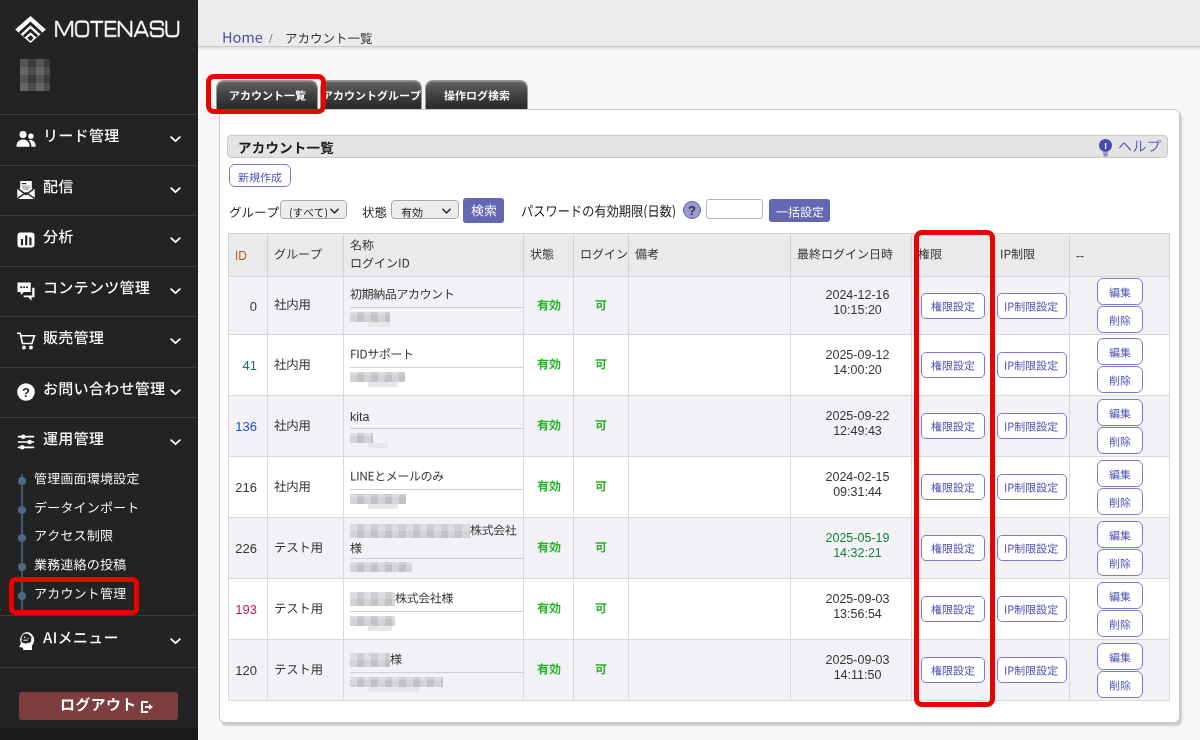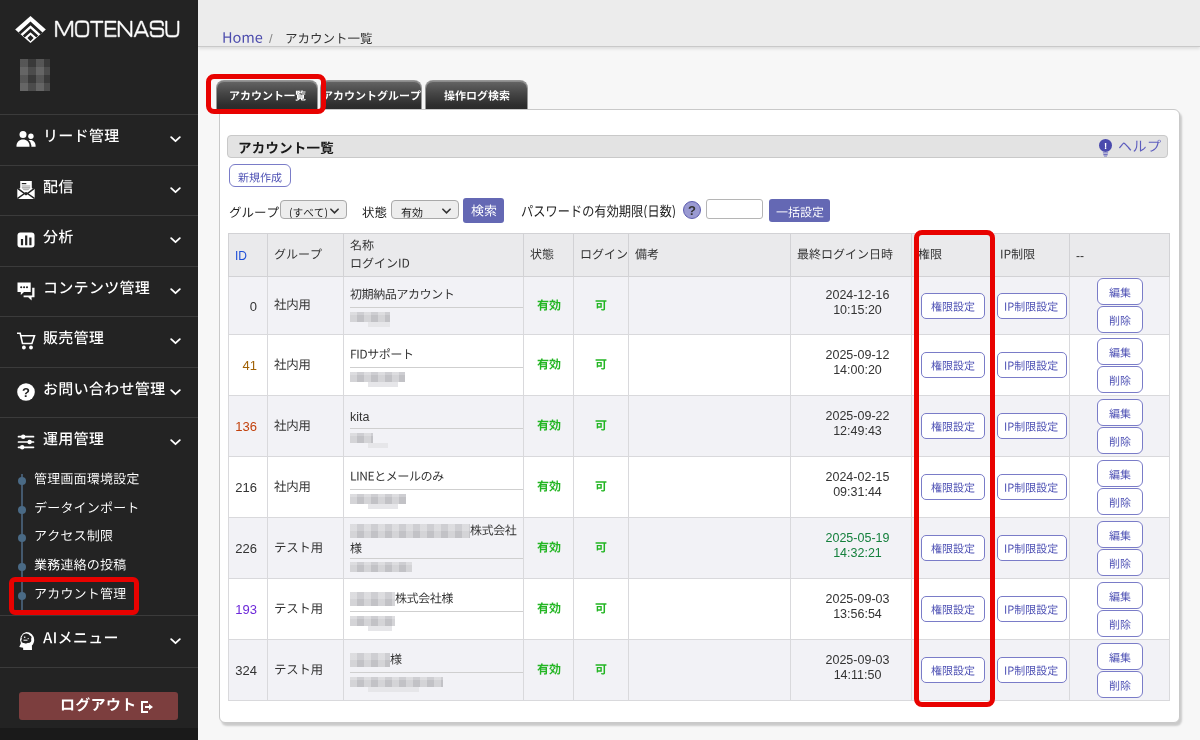--- a/index.html
+++ b/index.html
@@ -567,21 +567,21 @@
           <col style="width:50px">
           <col style="width:55px">
           <col style="width:162px">
           <col style="width:121px">
           <col style="width:82px">
           <col style="width:76px">
           <col style="width:100px">
         </colgroup>
         <tbody>
           <tr class="hd">
-            <th><span style="font:12px 'Liberation Sans';color:#1d4ed8">ID</span></th>
+            <th><span style="font:12px 'Liberation Sans';color:#a16207">ID</span></th>
             <th><svg class="t" style="width:48.0px;height:12px" viewBox="0 -880 4000 1000" fill="#333">
                 <use href="#r30b0"></use>
                 <use href="#r30eb" x="1000"></use>
                 <use href="#r30fc" x="2000"></use>
                 <use href="#r30d7" x="3000"></use>
               </svg></th>
             <th><svg class="t" style="width:24.0px;height:12px" viewBox="0 -880 2000 1000" fill="#333">
                 <use href="#r540d"></use>
                 <use href="#r79f0" x="1000"></use>
               </svg><br><svg class="t" style="width:59.8px;height:12px" viewBox="0 -880 4981 1000" fill="#333">
@@ -683,21 +683,21 @@
                   <use href="#r7de8"></use>
                   <use href="#r96c6" x="1000"></use>
                 </svg></div>
               <div class="tbtn2"><svg class="t" style="width:22.0px;height:11px" viewBox="0 -880 2000 1000" fill="#4d50b4">
                   <use href="#r524a"></use>
                   <use href="#r9664" x="1000"></use>
                 </svg></div>
             </td>
           </tr>
           <tr class="even" style="height:61px">
-            <td class="r"><span style="font:13px 'Liberation Sans';color:#a16207">41</span></td>
+            <td class="r"><span style="font:13px 'Liberation Sans';color:#0f766e">41</span></td>
             <td><svg class="t" style="width:36.9px;height:12.5px" viewBox="0 -880 2952 1000" fill="#333">
                 <use href="#r793e"></use>
                 <use href="#r5185" x="976"></use>
                 <use href="#r7528" x="1952"></use>
               </svg></td>
             <td class="nm">
               <div style="position:relative;height:59px">
                 <div style="position:absolute;left:0;top:10px;white-space:nowrap"><svg class="t" style="width:64.0px;height:12px" viewBox="0 -880 5333 1000" fill="#333">
                     <use href="#r46"></use>
                     <use href="#r49" x="519"></use>
@@ -742,21 +742,21 @@
                   <use href="#r7de8"></use>
                   <use href="#r96c6" x="1000"></use>
                 </svg></div>
               <div class="tbtn2"><svg class="t" style="width:22.0px;height:11px" viewBox="0 -880 2000 1000" fill="#4d50b4">
                   <use href="#r524a"></use>
                   <use href="#r9664" x="1000"></use>
                 </svg></div>
             </td>
           </tr>
           <tr class="odd" style="height:61px">
-            <td class="r"><span style="font:13px 'Liberation Sans';color:#c2410c">136</span></td>
+            <td class="r"><span style="font:13px 'Liberation Sans';color:#1d4ed8">136</span></td>
             <td><svg class="t" style="width:36.9px;height:12.5px" viewBox="0 -880 2952 1000" fill="#333">
                 <use href="#r793e"></use>
                 <use href="#r5185" x="976"></use>
                 <use href="#r7528" x="1952"></use>
               </svg></td>
             <td class="nm">
               <div style="position:relative;height:59px">
                 <div style="position:absolute;left:0;top:10px;white-space:nowrap"><span style="font:12.5px 'Liberation Sans';color:#333">kita</span></div>
                 <div style="position:absolute;left:0;top:31px;width:100%;border-top:1px solid #cfcfcf"></div>
                 <div style="position:absolute;left:0;top:36px;width:23px;height:10px;background-image:repeating-linear-gradient(90deg,rgba(255,255,255,.3) 0 7px,rgba(0,0,0,0) 7px 14px,rgba(255,255,255,.3) 0 21px,rgba(0,0,0,0) 21px 28px),repeating-linear-gradient(0deg,#c2c2c6 0 7px,#ceced2 7px 14px)"></div>
@@ -914,21 +914,21 @@
                   <use href="#r7de8"></use>
                   <use href="#r96c6" x="1000"></use>
                 </svg></div>
               <div class="tbtn2"><svg class="t" style="width:22.0px;height:11px" viewBox="0 -880 2000 1000" fill="#4d50b4">
                   <use href="#r524a"></use>
                   <use href="#r9664" x="1000"></use>
                 </svg></div>
             </td>
           </tr>
           <tr class="even" style="height:61px">
-            <td class="r"><span style="font:13px 'Liberation Sans';color:#6d28d9">193</span></td>
+            <td class="r"><span style="font:13px 'Liberation Sans';color:#be185d">193</span></td>
             <td><svg class="t" style="width:49.1px;height:12.5px" viewBox="0 -880 3928 1000" fill="#333">
                 <use href="#r30c6"></use>
                 <use href="#r30b9" x="976"></use>
                 <use href="#r30c8" x="1952"></use>
                 <use href="#r7528" x="2928"></use>
               </svg></td>
             <td class="nm">
               <div style="position:relative;height:59px">
                 <div style="position:absolute;left:0;top:10px;white-space:nowrap"><div style="display:inline-block;vertical-align:-2px;width:45px;height:14px;background-image:repeating-linear-gradient(90deg,rgba(255,255,255,.3) 0 7px,rgba(0,0,0,0) 7px 14px,rgba(255,255,255,.3) 0 21px,rgba(0,0,0,0) 21px 28px),repeating-linear-gradient(0deg,#c2c2c6 0 7px,#ceced2 7px 14px)"></div><svg class="t" style="width:58.4px;height:12px" viewBox="0 -880 4867 1000" fill="#333">
                     <use href="#r682a"></use>
@@ -972,21 +972,21 @@
                   <use href="#r7de8"></use>
                   <use href="#r96c6" x="1000"></use>
                 </svg></div>
               <div class="tbtn2"><svg class="t" style="width:22.0px;height:11px" viewBox="0 -880 2000 1000" fill="#4d50b4">
                   <use href="#r524a"></use>
                   <use href="#r9664" x="1000"></use>
                 </svg></div>
             </td>
           </tr>
           <tr class="odd" style="height:61px">
-            <td class="r"><span style="font:13px 'Liberation Sans';color:#333">324</span></td>
+            <td class="r"><span style="font:13px 'Liberation Sans';color:#333">120</span></td>
             <td><svg class="t" style="width:49.1px;height:12.5px" viewBox="0 -880 3928 1000" fill="#333">
                 <use href="#r30c6"></use>
                 <use href="#r30b9" x="976"></use>
                 <use href="#r30c8" x="1952"></use>
                 <use href="#r7528" x="2928"></use>
               </svg></td>
             <td class="nm">
               <div style="position:relative;height:59px">
                 <div style="position:absolute;left:0;top:10px;white-space:nowrap"><div style="display:inline-block;vertical-align:-2px;width:40px;height:14px;background-image:repeating-linear-gradient(90deg,rgba(255,255,255,.3) 0 7px,rgba(0,0,0,0) 7px 14px,rgba(255,255,255,.3) 0 21px,rgba(0,0,0,0) 21px 28px),repeating-linear-gradient(0deg,#c2c2c6 0 7px,#ceced2 7px 14px)"></div><svg class="t" style="width:12.0px;height:12px" viewBox="0 -880 1000 1000" fill="#333">
                     <use href="#r69d8"></use>

